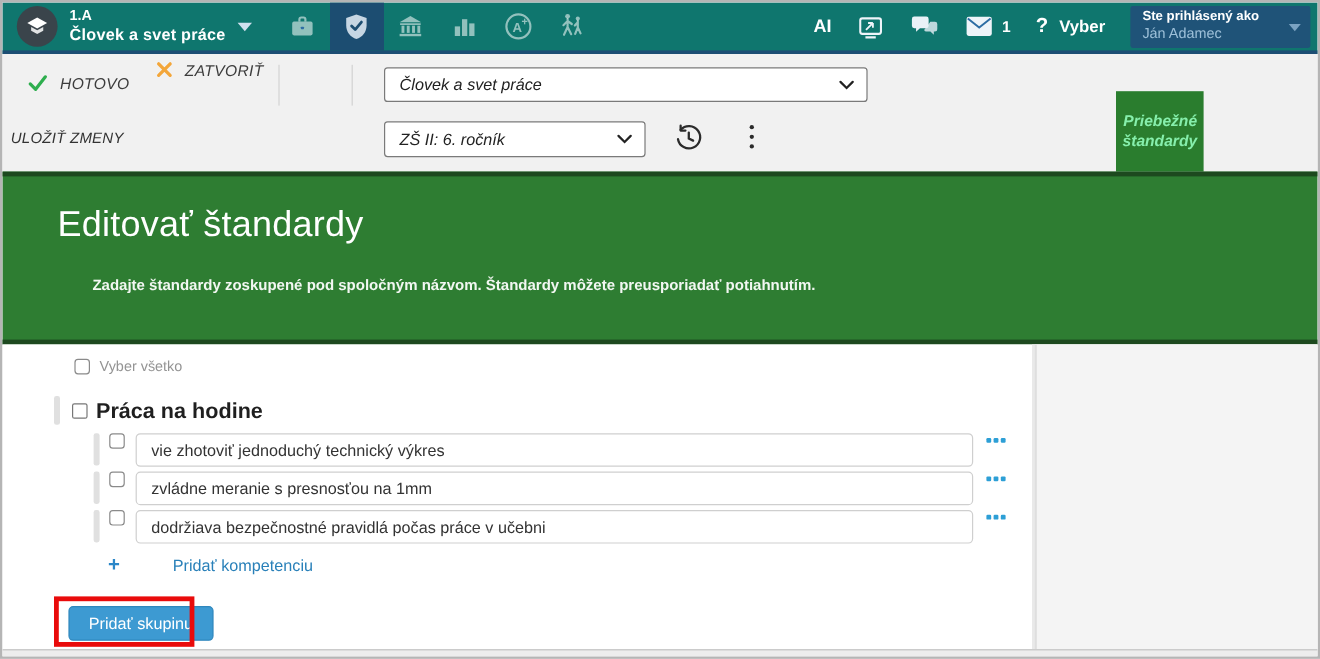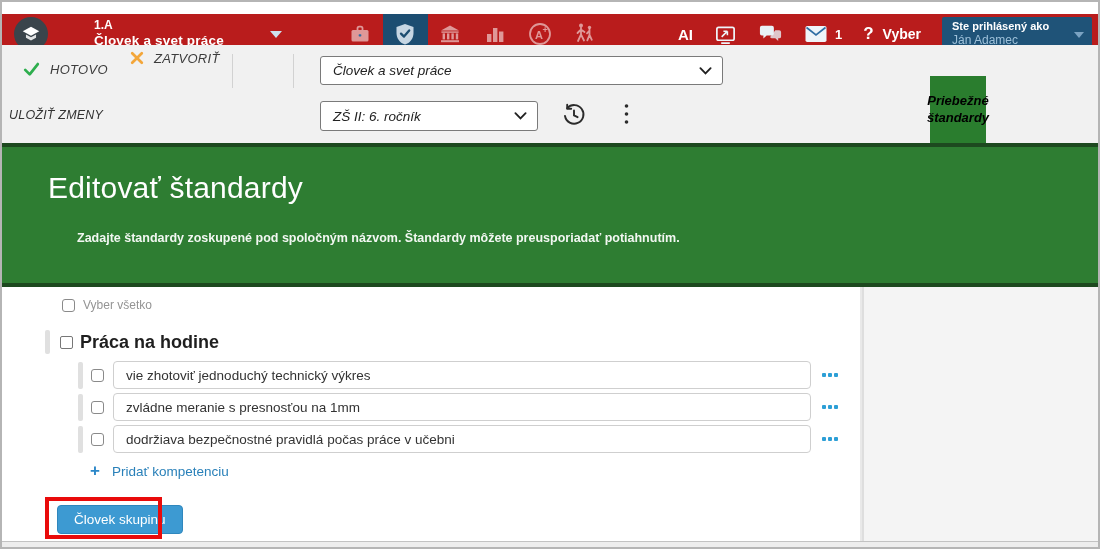--- a/index.html
+++ b/index.html
@@ -2,23 +2,23 @@
 <html><head>
 <meta charset="utf-8">
 <style>
   * { margin:0; padding:0; box-sizing:border-box; }
   html,body { background:#888; }
   body { font-family:"Liberation Sans", sans-serif; }
   .window{ position:relative; width:1100px; height:549px; background:#fff;
     border:2px solid #b5b5b5; overflow:hidden; }
 
   
-  .topbar{ position:absolute; left:0; top:12px; width:1096px; height:43px;
-    background:#b91c1c; border-bottom:3px solid #1d4e74;
-    display:flex; align-items:center;gap:36px; }
+  .topbar{ position:absolute; left:0; top:0; width:1096px; height:43px;
+    background:#0f766e; border-bottom:3px solid #1d4e74;
+    display:flex; align-items:center; }
   .logo-circle{ width:34px; height:34px; border-radius:50%; background:#3a444b;
     margin-left:12px; display:flex; align-items:center; justify-content:center; flex:none; cursor:pointer;}
   .class-info{ margin-left:10px; color:#fff; line-height:1.15; cursor:pointer; }
   .class-info .cls{ font-size:12px; font-weight:bold; }
   .class-info .subj{ font-size:13.5px; font-weight:bold; letter-spacing:.2px; }
   .caret{ width:0; height:0; border-left:6px solid transparent; border-right:6px solid transparent;
     border-top:7px solid #cfe0ee; margin-left:10px; }
   .nav-icons{ display:flex; margin-left:20px; height:40px; }
   .nav-btn{ width:45px; height:40px; display:flex; align-items:center; justify-content:center;
     color:rgba(255,255,255,.55); cursor:pointer; }
@@ -51,21 +51,21 @@
     display:flex; align-items:center; padding:0 30px 0 12px; font-size:13.5px; color:#222; cursor:pointer; }
   .select-subject{ left:318px; top:11px; width:403px; height:29px; }
   .select-grade{ left:318px; top:56px; width:218px; height:30px; }
   .select .sel-caret{ position:absolute; right:10px; top:50%; transform:translateY(-50%); }
   .icon-btn{ position:absolute; color:#2b2b2b; cursor:pointer; }
   .history-btn{ left:559px; top:57px; }
   .kebab-btn{ left:617px; top:58px; width:14px; display:flex; justify-content:center; }
   .tabs{ position:absolute; left:928px; top:31px; display:flex; }
   .tab{ display:flex; align-items:center; justify-content:center; text-align:center;
     font-size:13px; line-height:1.25; cursor:pointer; padding:4px 6px; }
-  .tab.active{ width:56px; height:67px; background:#2a7d2e; color:#000000; font-weight:bold; }
+  .tab.active{ width:73px; height:67px; background:#2a7d2e; color:#86efac; font-weight:bold;text-align:right; }
   .tab.inactive{ width:85px; height:67px; color:#333; }
 
   
   .banner{ position:absolute; left:0; top:141px; width:1096px; height:144px; background:#2e7d32;
     border-top:4px solid #1d491f; border-bottom:4px solid #1d491f; color:#fff; }
   .banner h1{ position:absolute; left:46px; top:24px; font-size:30px; font-weight:normal; letter-spacing:.2px; }
   .banner p{ position:absolute; left:47px; top:84px; font-size:12.5px; font-weight:bold; color:#f2f7f2;margin-left:28px; }
 
   
   .content{ position:absolute; left:0; top:285px; width:1096px; height:254px; background:#fff; }
@@ -73,30 +73,30 @@
     background:#f4f4f4; border-left:2px solid #dedede; }
   .scroll-track{ position:absolute; left:858px; top:0; width:2px; height:254px; background:#e9e9e9; cursor:pointer;}
   .chk{ appearance:none; -webkit-appearance:none; width:13px; height:13px; border:1px solid #8a8a8a;
     border-radius:3px; background:#fff; cursor:pointer; flex:none; }
   .select-all{ position:absolute; left:60px; top:11px; display:flex; align-items:center; gap:8px; }
   .select-all label{ font-size:12px; color:#949494; cursor:default; }
   .group-header{ position:absolute; left:43px; top:43px; display:flex; align-items:center; }
   .g-handle{ width:5px; height:24px; background:#e0e0e0; border-radius:2px; margin-right:10px; cursor:grab; }
   .group-header .chk{ width:13px; height:13px; border-color:#777; border-radius:2px; margin-right:7px; }
   .group-title{ font-size:18px; font-weight:bold; color:#1f1f1f; }
-  .comp-row{ position:absolute; left:76px; display:flex; align-items:center; }
+  .comp-row{ position:absolute; left:76px; display:flex; align-items:flex-start; }
   .r-handle{ width:5px; height:27px; background:#e0e0e0; border-radius:2px; margin-right:8px; cursor:grab; }
   .comp-row .chk{ margin-right:9px; border-radius:3px; border-color:#8a8a8a; }
   .comp-input{ width:698px; height:28px; border:1px solid #cfcfcf; border-radius:4px;
     font-family:"Liberation Sans",sans-serif; font-size:13.5px; color:#333; padding:0 12px; outline:none; }
   .dots-btn{ margin-left:9px; display:flex; gap:2px; cursor:pointer; padding:4px 2px; }
   .dots-btn span{ width:4px; height:4px; background:#2d9fd6; border-radius:1px; }
   .add-comp{ position:absolute; left:88px; top:174px; display:flex; align-items:center; cursor:pointer; }
   .add-comp .plus{ color:#2b87c8; font-size:17px; font-weight:bold; width:22px; }
-  .add-comp .lbl{ color:#2980b9; font-size:13.5px; }
+  .add-comp .lbl{ color:#2980b9; font-size:13.5px;margin-left:32px; }
   .add-group-btn{ position:absolute; left:55px; top:218px; height:29px; padding:0 16px;
     background:#3d9ad2; border:1px solid #2f87bd; border-radius:4px; color:#fff; font-size:13.5px;
     font-family:"Liberation Sans",sans-serif; cursor:pointer; }
   .annotation{ position:absolute; left:43px; top:210px; width:117px; height:42px;
     border:4px solid #e90b0b; pointer-events:none; z-index:5; }
 
   .bottom-strip{ position:absolute; left:0; top:539px; width:1096px; height:6px;
     background:#ededed; border-top:1px solid #c2c2c2; }
 </style>
 </head>
@@ -299,18 +299,18 @@
           <span></span>
           <span></span>
         </div>
     </div>
 
     <div class="add-comp">
       <span class="plus">+</span>
       <span class="lbl">Pridať kompetenciu</span>
     </div>
 
-    <button class="add-group-btn">Človek skupinu</button>
+    <button class="add-group-btn">Pridať skupinu</button>
     <div class="annotation"></div>
   </div>
 
   <div class="bottom-strip"></div>
 </div>
 
 </body></html>

